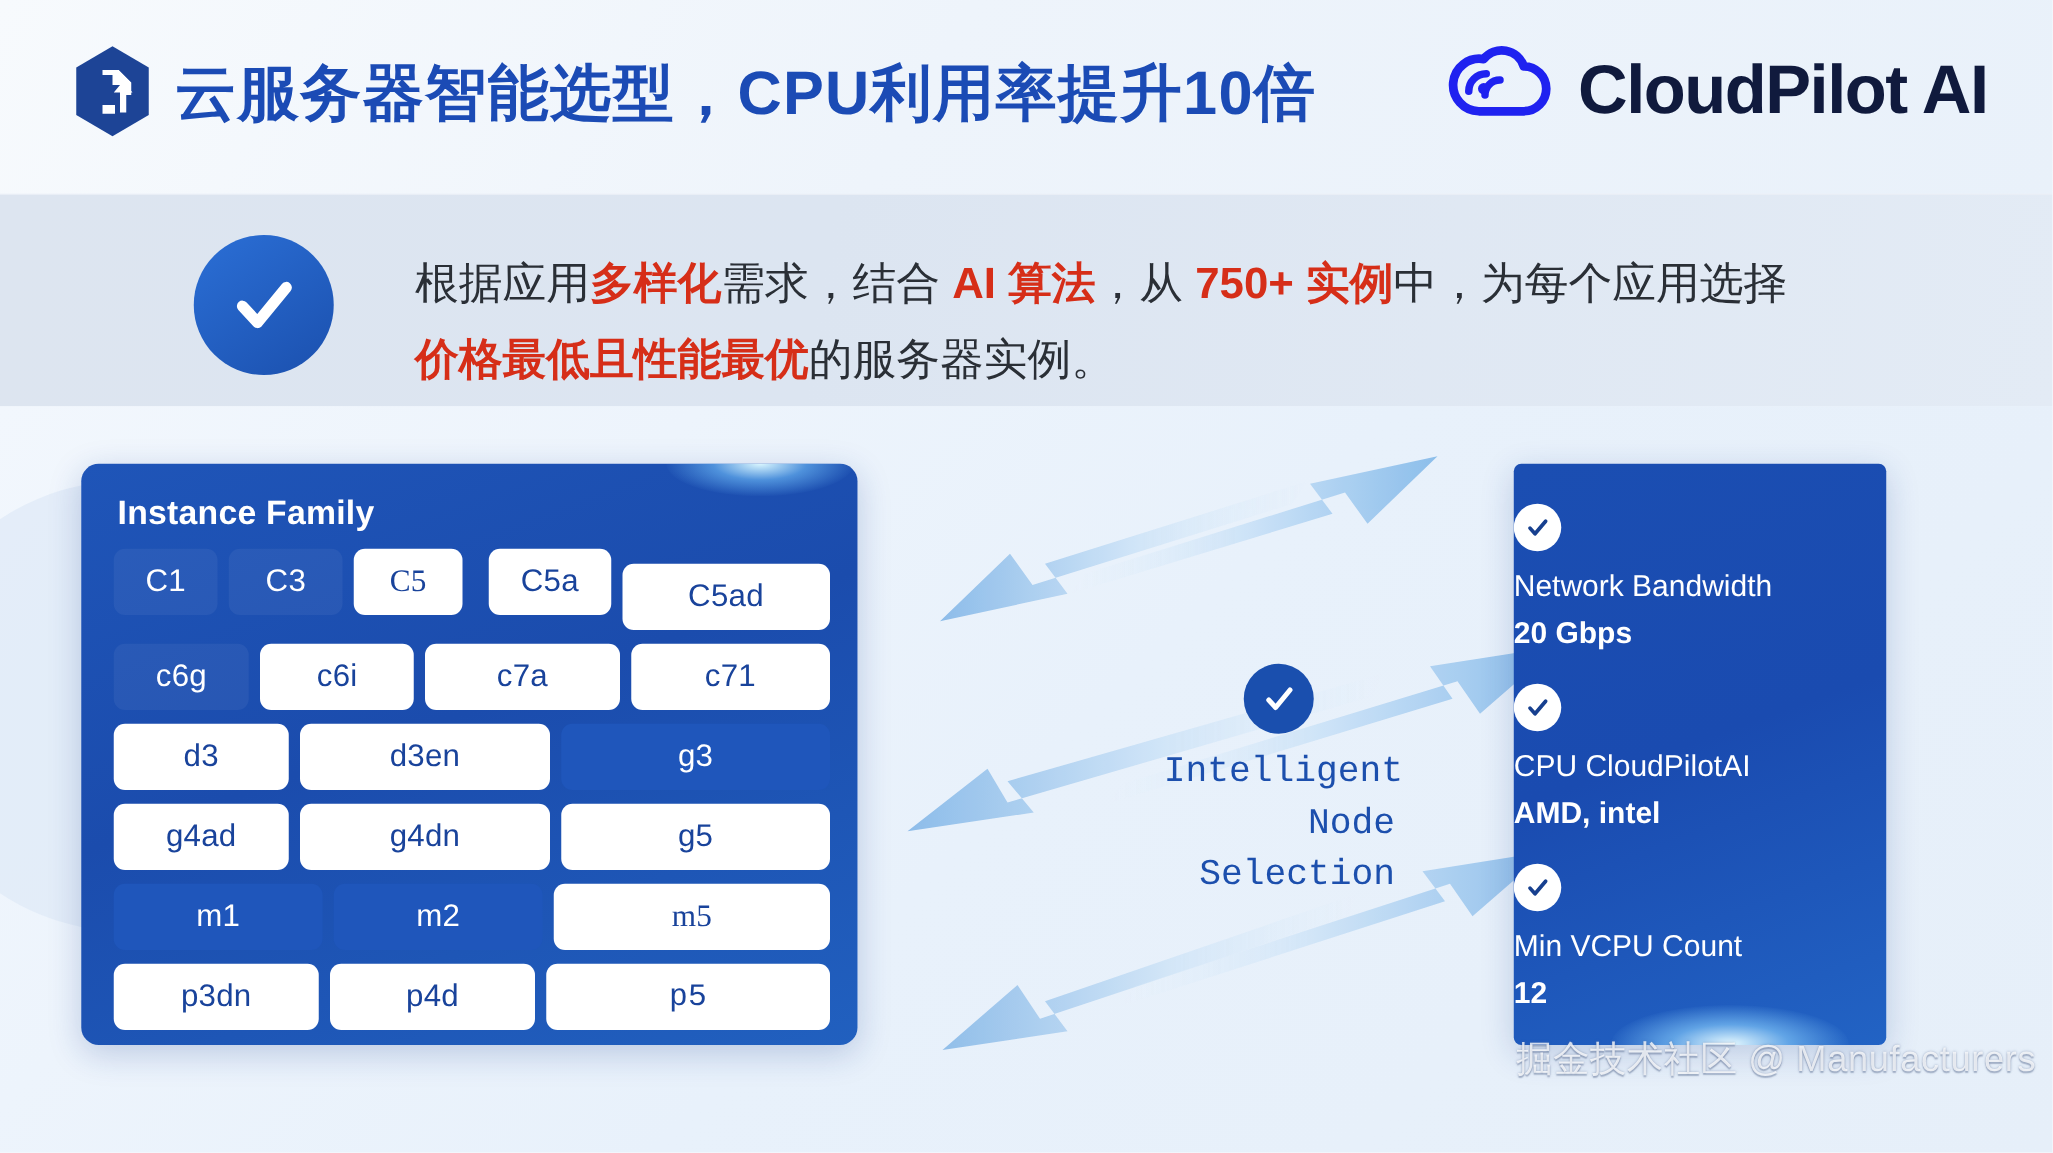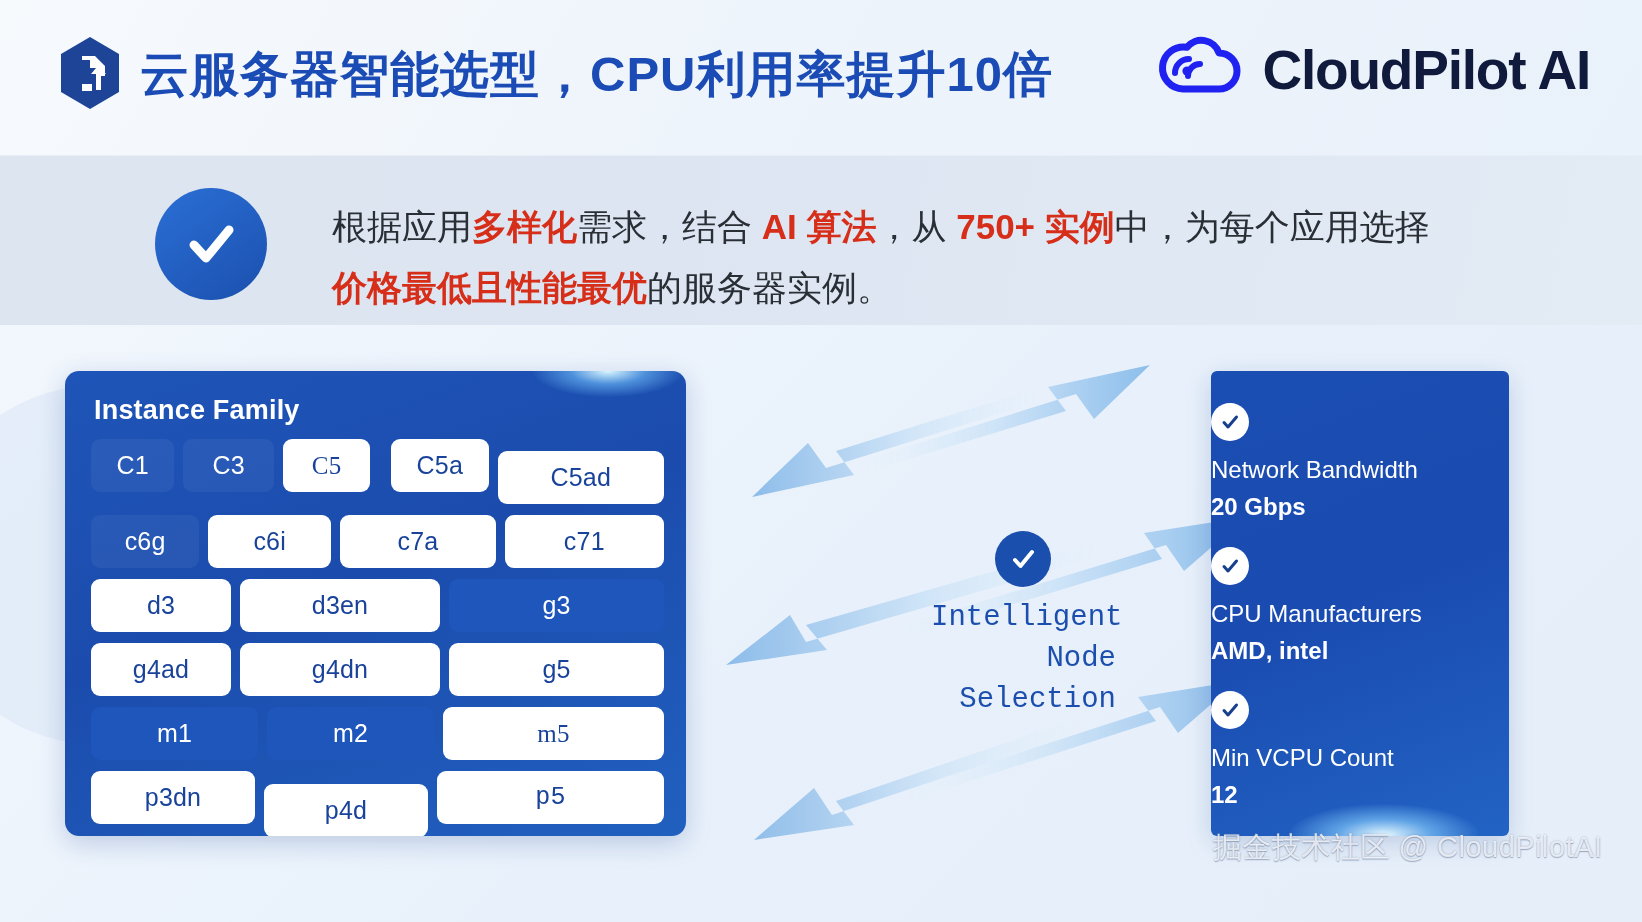--- a/index.html
+++ b/index.html
@@ -217,21 +217,21 @@
             <div class="tag sel" style="width: 200px;">g4dn</div>
             <div class="tag sel" style="width: 215px;">g5</div>
           </div>
           <div class="tag-row">
             <div class="tag unsel" style="width: 167px;">m1</div>
             <div class="tag unsel" style="width: 167px;">m2</div>
             <div class="tag sel" style="width: 221px; font-family: Liberation Serif, serif;">m5</div>
           </div>
           <div class="tag-row">
             <div class="tag sel" style="width: 164px;">p3dn</div>
-            <div class="tag sel" style="width: 164px; margin-top: 13px;">p4d</div>
+            <div class="tag sel" style="width: 164px;">p4d</div>
             <div class="tag sel" style="width: 227px; font-family: Liberation Mono, monospace;">p5</div>
           </div>
         </div>
     </div>
 
     <div class="mid">
 
       <svg class="arrow" style="left:0;top:0;" width="530" height="597" viewBox="0 0 530 597">
         <defs>
           <linearGradient id="gl" x1="1" y1="0" x2="0" y2="0">
@@ -276,25 +276,25 @@
       <div class="panel-right-glow"></div>
     <div class="spec"><div class="spec-ic">
             <svg width="24" height="24" viewBox="0 0 24 24">
               <path d="M6 12.5 L10 17 L18.5 7" fill="none" stroke="#17408f" stroke-width="3" stroke-linecap="round" stroke-linejoin="round"></path>
             </svg>
           </div><div class="spec-name">Network Bandwidth</div><div class="spec-val">20 Gbps</div></div>
         <div class="spec"><div class="spec-ic">
             <svg width="24" height="24" viewBox="0 0 24 24">
               <path d="M6 12.5 L10 17 L18.5 7" fill="none" stroke="#17408f" stroke-width="3" stroke-linecap="round" stroke-linejoin="round"></path>
             </svg>
-          </div><div class="spec-name">CPU Manufacturers</div><div class="spec-val">AMD, intel</div></div>
+          </div><div class="spec-name">CPU CloudPilotAI</div><div class="spec-val">AMD, intel</div></div>
         <div class="spec"><div class="spec-ic">
             <svg width="24" height="24" viewBox="0 0 24 24">
               <path d="M6 12.5 L10 17 L18.5 7" fill="none" stroke="#17408f" stroke-width="3" stroke-linecap="round" stroke-linejoin="round"></path>
             </svg>
           </div><div class="spec-name">Min VCPU Count</div><div class="spec-val">12</div></div>
       </div>
 
   </div>
 
-  <div class="watermark">掘金技术社区 @ CloudPilotAI</div>
+  <div class="watermark">掘金技术社区 @ Manufacturers</div>
 
 </div>
 
 </body></html>

